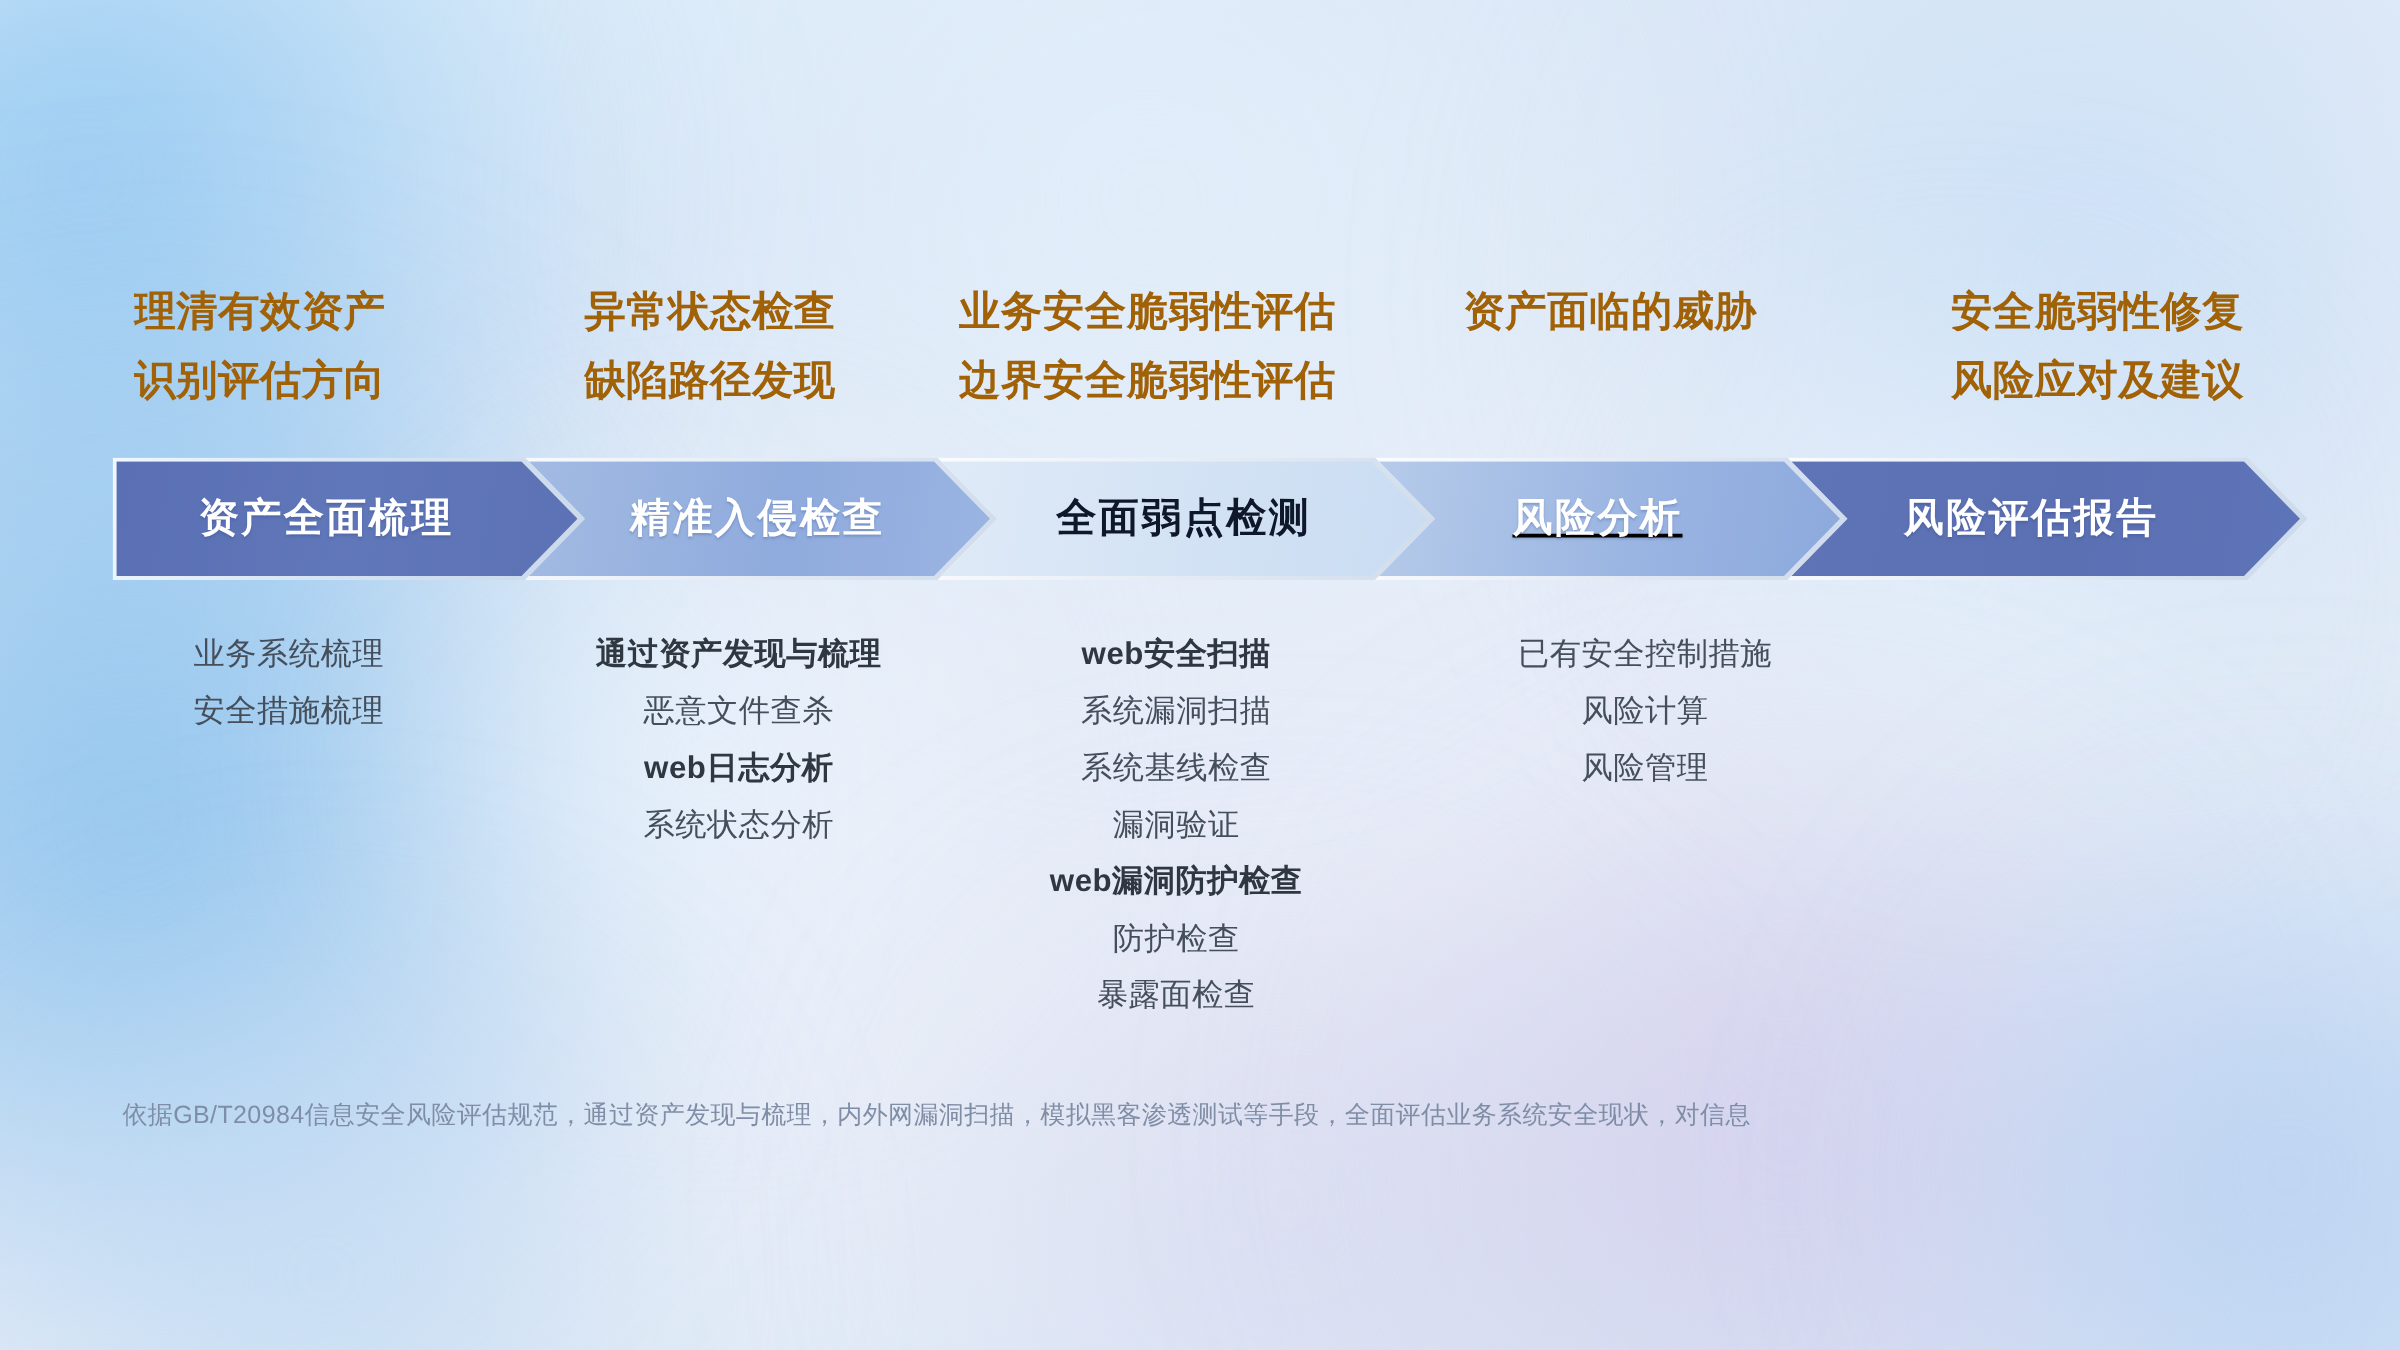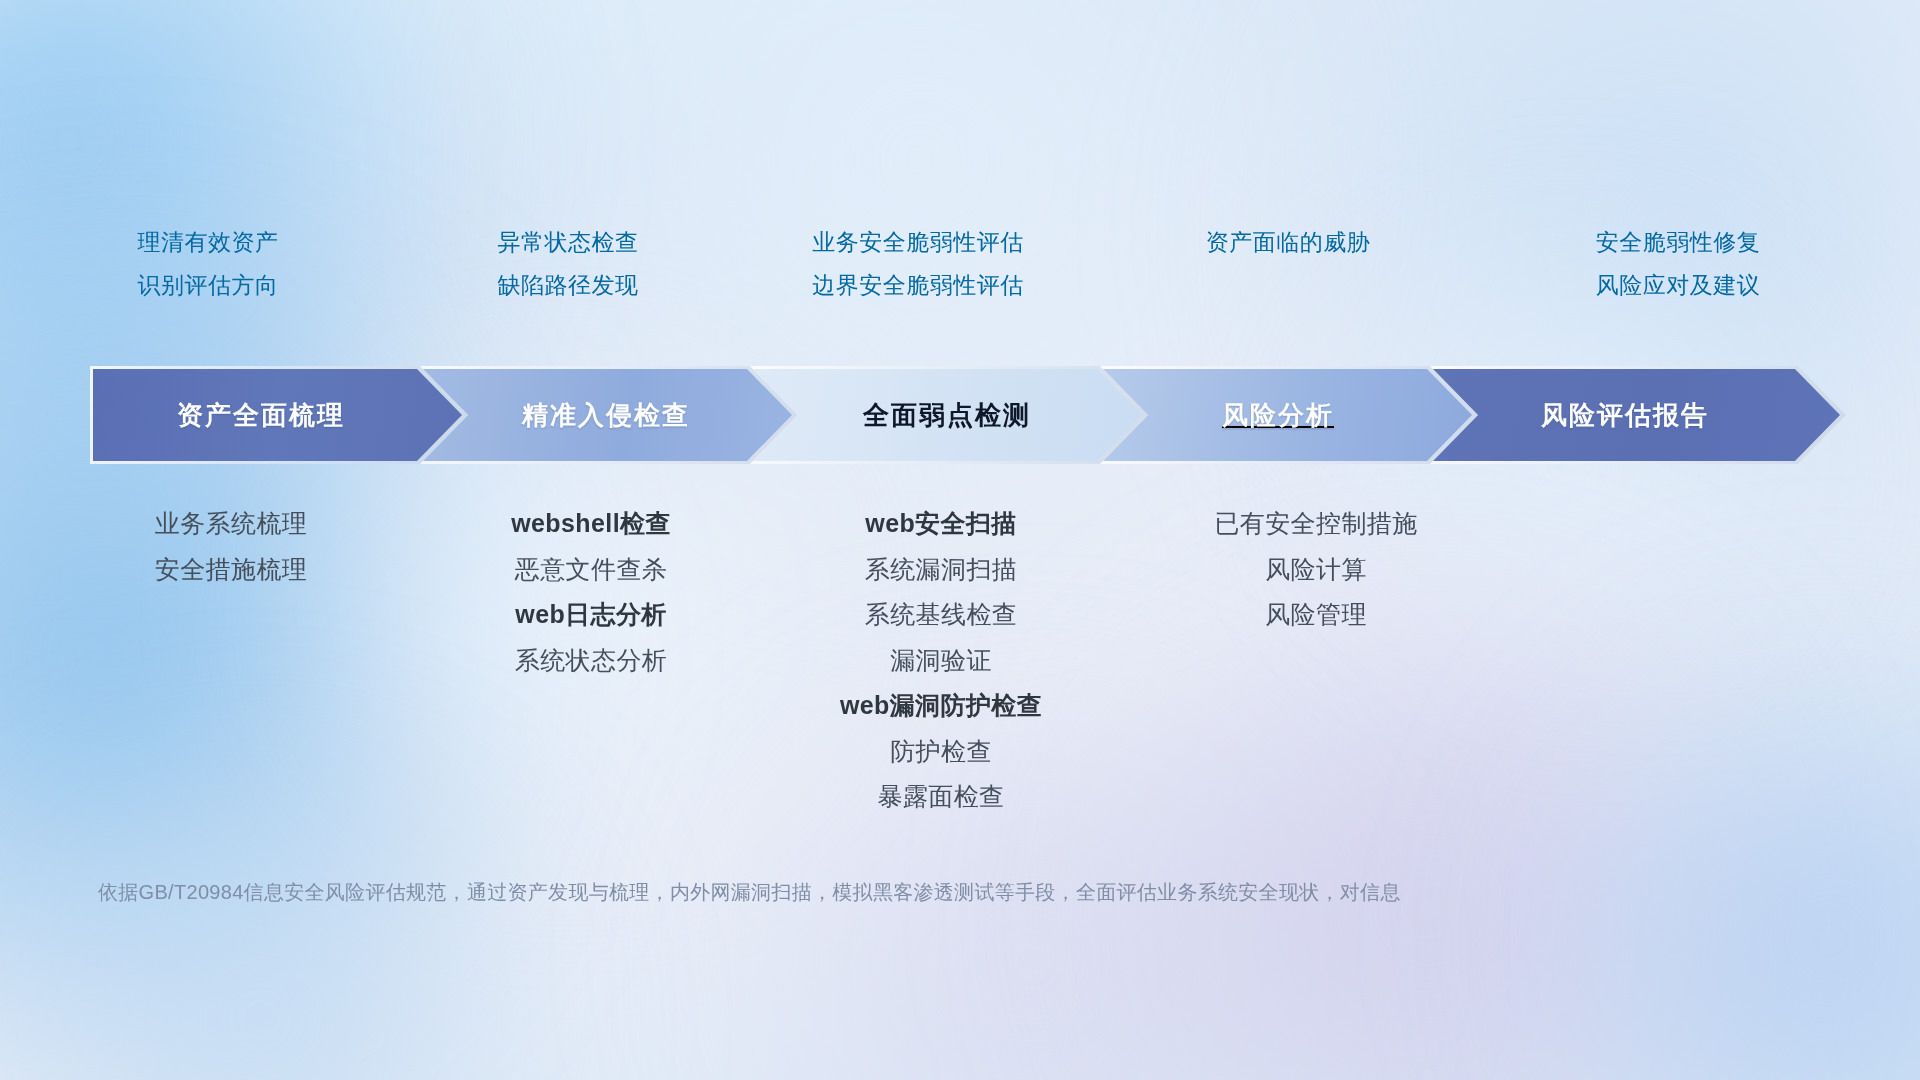--- a/index.html
+++ b/index.html
@@ -66,25 +66,26 @@
     top: 228px;
     display: flex;
   }
   .top-col {
     display: flex;
     flex-direction: column;
     align-items: center;
     gap: 14px;
   }
   .top-line {
-    font-size: 23px;
+    font-size: 33px;
     line-height: 1.25;
-    color: #0369a1;
+    color: #a16207;
     white-space: nowrap;
     letter-spacing: .5px;
+    font-weight: bold;
   }
 
   
   .chev-band {
     position: absolute;
     left: 90px;
     top: 366px;
     width: 1756px;
     height: 98px;
   }
@@ -92,21 +93,21 @@
     position: absolute;
     top: 0;
     height: 98px;
     display: flex;
     align-items: center;
     justify-content: center;
   }
   .chev-label {
     position: relative;
     z-index: 3;
-    font-size: 26px;
+    font-size: 32px;
     font-weight: 700;
     letter-spacing: 2px;
     white-space: nowrap;
   }
   
   .chev-shape {
     position: absolute;
     inset: 0;
     z-index: 1;
   }
@@ -238,21 +239,21 @@
     </div>
 
     <div class="bot-row">
 
       <div class="bot-col" style="width:390px;margin-left:36px;">
         <div class="bot-line">业务系统梳理</div>
         <div class="bot-line">安全措施梳理</div>
       </div>
 
       <div class="bot-col" style="width:330px;">
-        <div class="bot-line" style="font-weight:700;color:#2f3741;">webshell检查</div>
+        <div class="bot-line" style="font-weight:700;color:#2f3741;">通过资产发现与梳理</div>
         <div class="bot-line">恶意文件查杀</div>
         <div class="bot-line" style="font-weight:700;color:#2f3741;">web日志分析</div>
         <div class="bot-line">系统状态分析</div>
       </div>
 
       <div class="bot-col" style="width:370px;">
         <div class="bot-line" style="font-weight:700;color:#2f3741;">web安全扫描</div>
         <div class="bot-line">系统漏洞扫描</div>
         <div class="bot-line">系统基线检查</div>
         <div class="bot-line">漏洞验证</div>

